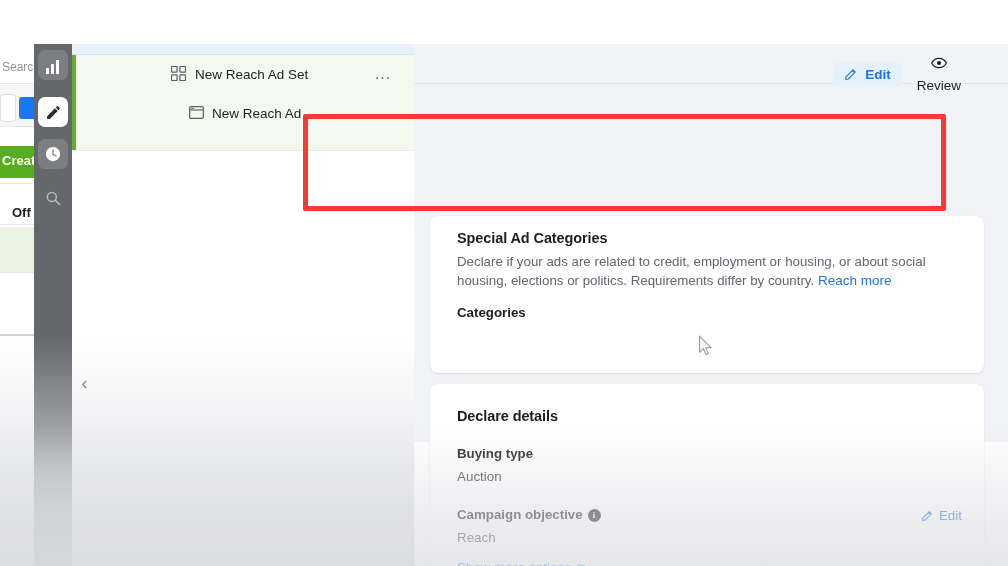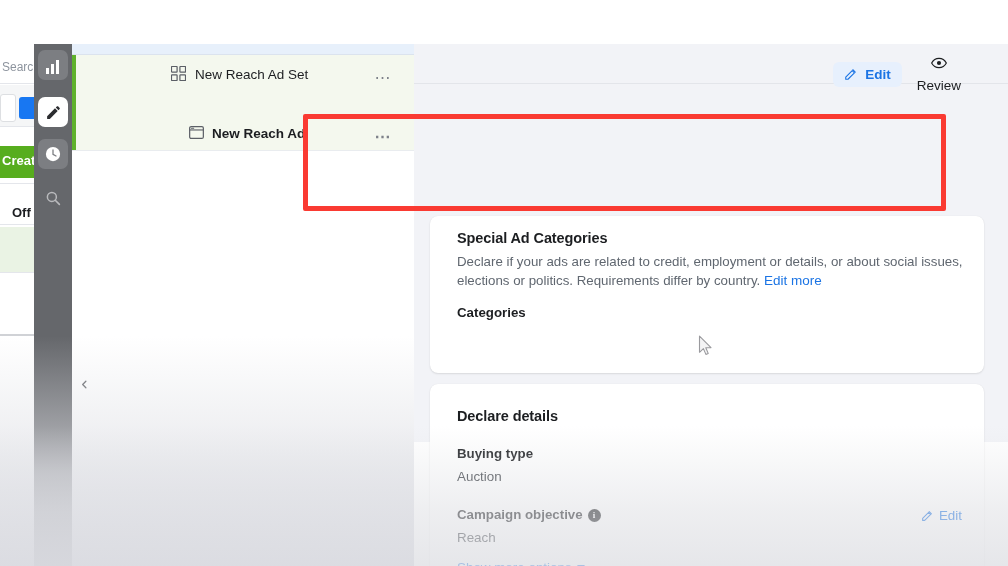--- a/index.html
+++ b/index.html
@@ -199,21 +199,21 @@
     background: #f4f8ee;
   }
   .list-row {
     position: absolute;
     left: 0;
     width: 342px; height: 44px;
     display: flex;
     align-items: center;
   }
   .list-row.r1 { top: 9px; }
-  .list-row.r2 { top: 68px; font-weight: bold; }
+  .list-row.r2 { top: 48px; }
   .row-icon {
     position: absolute;
     display: flex;
     align-items: center;
     justify-content: center;
   }
   .row-icon.i1 { left: 99px; top: 13px; }
   .row-icon.i2 { left: 117px; top: 13px; }
   .row-label {
     position: absolute;
@@ -560,22 +560,22 @@
           <span>Review</span>
         </div>
 
       </div>
     </div>
 
 
     <div class="card c-special">
       <div class="card-title" style="top:14px;text-align:right;">Special Ad Categories</div>
       <div class="desc" style="top:36px;">
-        <span>Declare if your ads are related to credit, employment or details, or about social issues, elections or politics. Requirements differ by country.</span>
-        <span class="link">Edit more</span>
+        <span>Declare if your ads are related to credit, employment or housing, or about social housing, elections or politics. Requirements differ by country.</span>
+        <span class="link">Reach more</span>
       </div>
       <div class="sublabel" style="top:89px;">Categories</div>
     </div>
 
     <div class="card c-details">
       <div class="card-title" style="top:24px;">Declare details</div>
 
       <div class="sublabel" style="top:62px;">Buying type</div>
       <div class="value-text" style="top:85px;">Auction</div>
 

